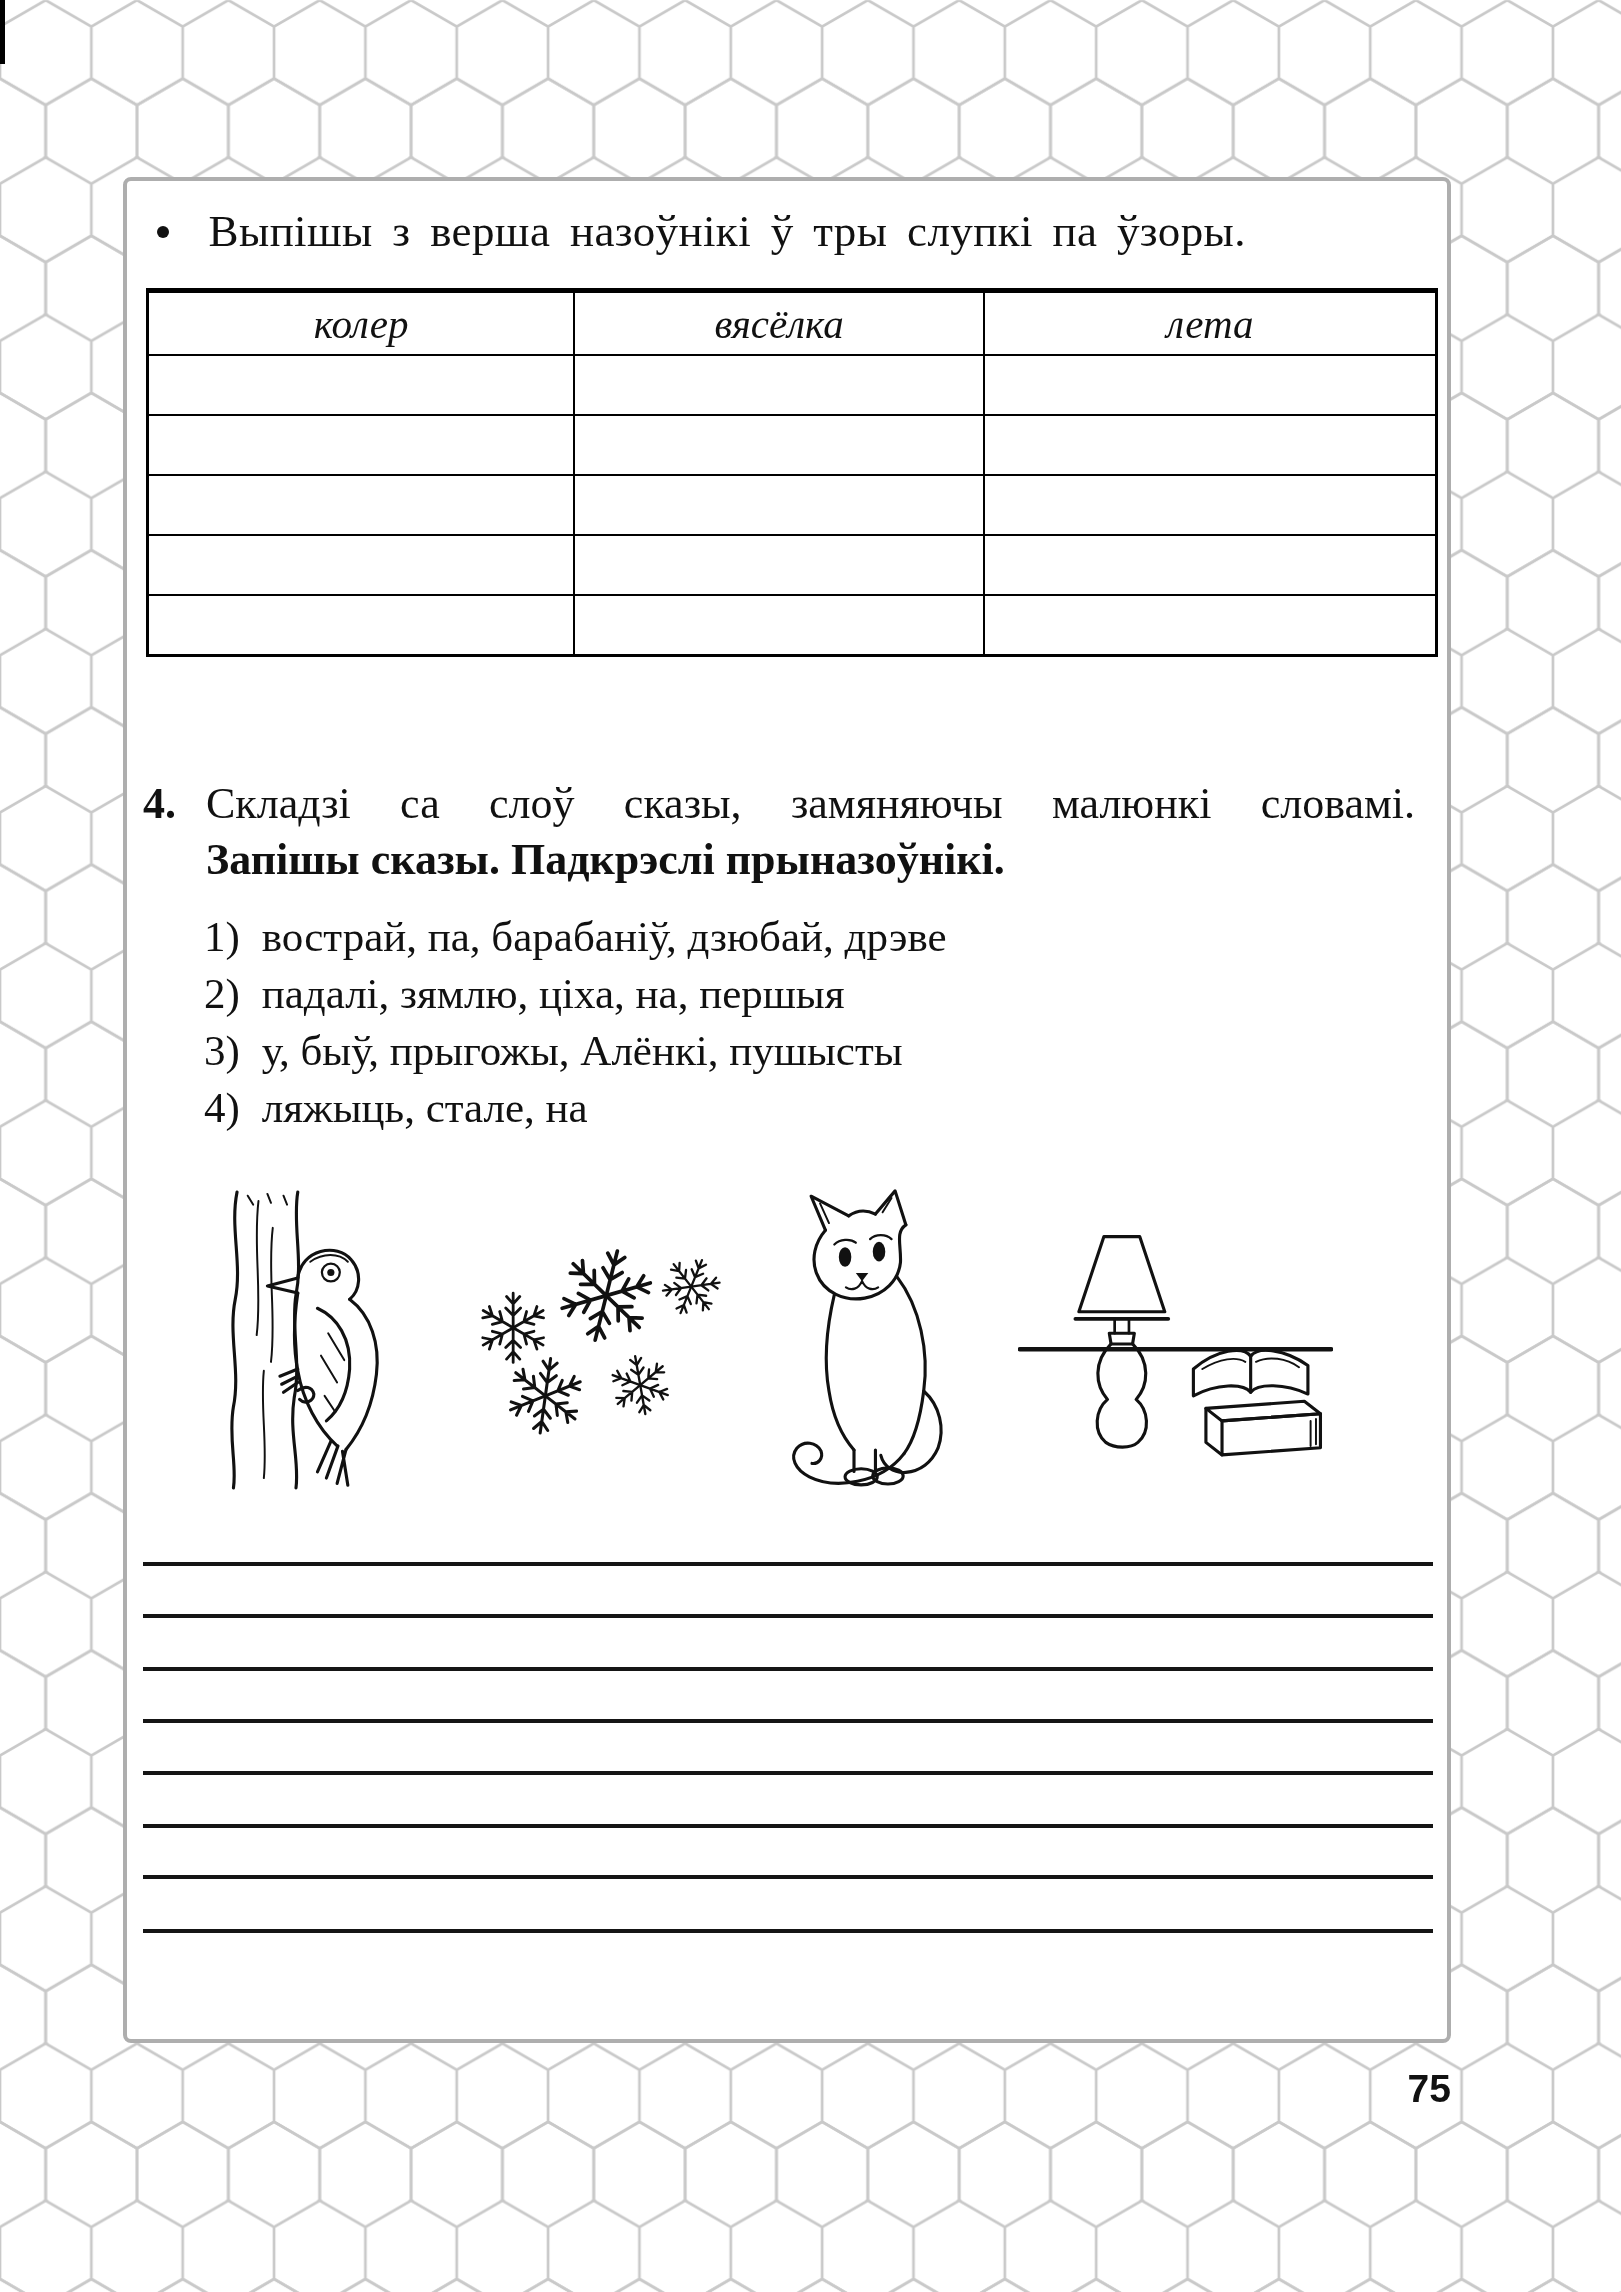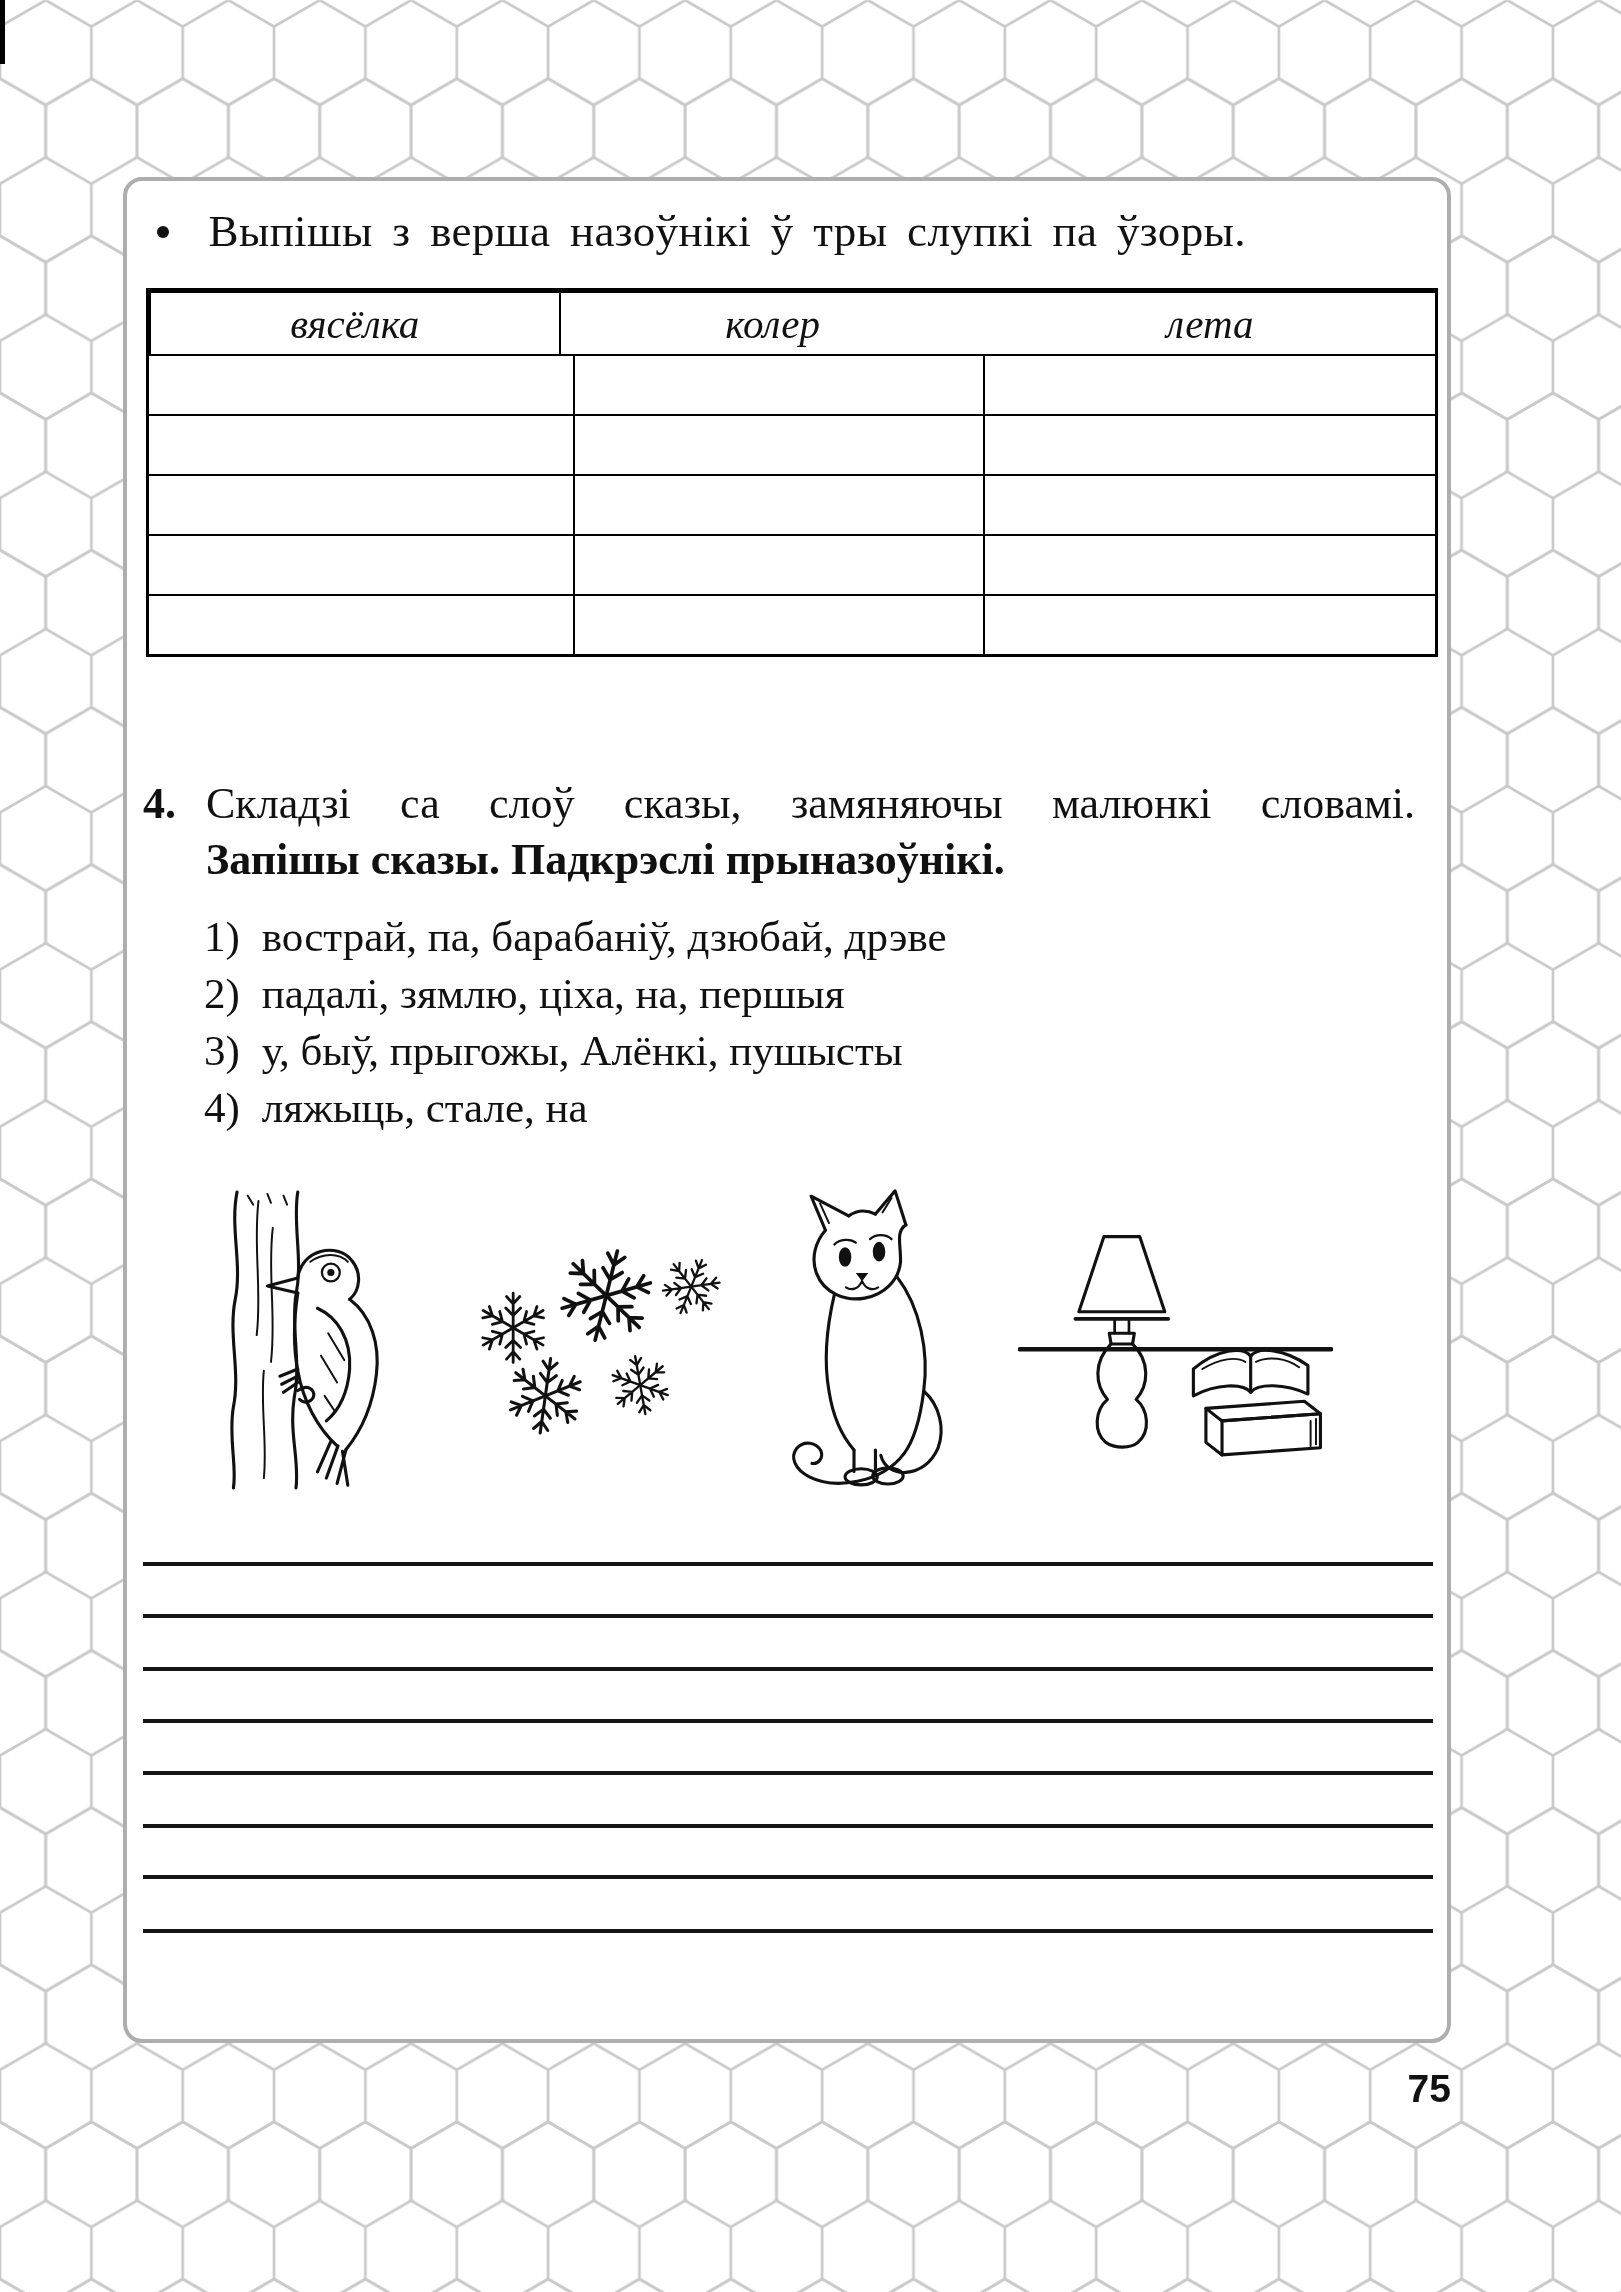--- a/index.html
+++ b/index.html
@@ -7,21 +7,21 @@
     width:1621px;height:2293px;position:relative;overflow:hidden;
     background:#ffffff;color:#111;
     font-family:"Liberation Serif", serif;
   }
   .bg-hex{position:absolute;left:0;top:0;z-index:0;}
   .edge-mark{position:absolute;left:0;top:0;width:4.5px;height:64px;background:#000;z-index:3;}
 
   .card{
     position:absolute;left:123px;top:177px;width:1328px;height:1866px;
     box-sizing:border-box;background:#fff;border:4.5px solid #aeaeae;
-    border-radius:19px;z-index:1;
+    border-radius:8px;z-index:1;
   }
 
   
   .instruction{position:absolute;left:29.6px;top:21.5px;width:1254px;}
   .instruction .bullet{
     position:absolute;left:0;top:23px;width:12.5px;height:12.5px;border-radius:50%;
     background:#111;
   }
   .instruction .itext{
     display:block;margin-left:52px;font-size:45px;line-height:56px;
@@ -97,22 +97,22 @@
 
 <div class="card">
 
   <div class="instruction">
     <span class="bullet"></span>
     <span class="itext">Выпішы з верша назоўнікі ў тры слупкі па ўзоры.</span>
   </div>
 
   <div class="gtable">
     <div class="trow example">
+      <div class="tcell c1">колер</div>
       <div class="tcell c2">вясёлка</div>
-      <div class="tcell c1">колер</div>
       <div class="tcell c3">лета</div>
     </div>
     <div class="trow">
       <div class="tcell c1"></div>
         <div class="tcell c2"></div>
         <div class="tcell c3"></div>
     </div>
     <div class="trow">
       <div class="tcell c1"></div>
         <div class="tcell c2"></div>

